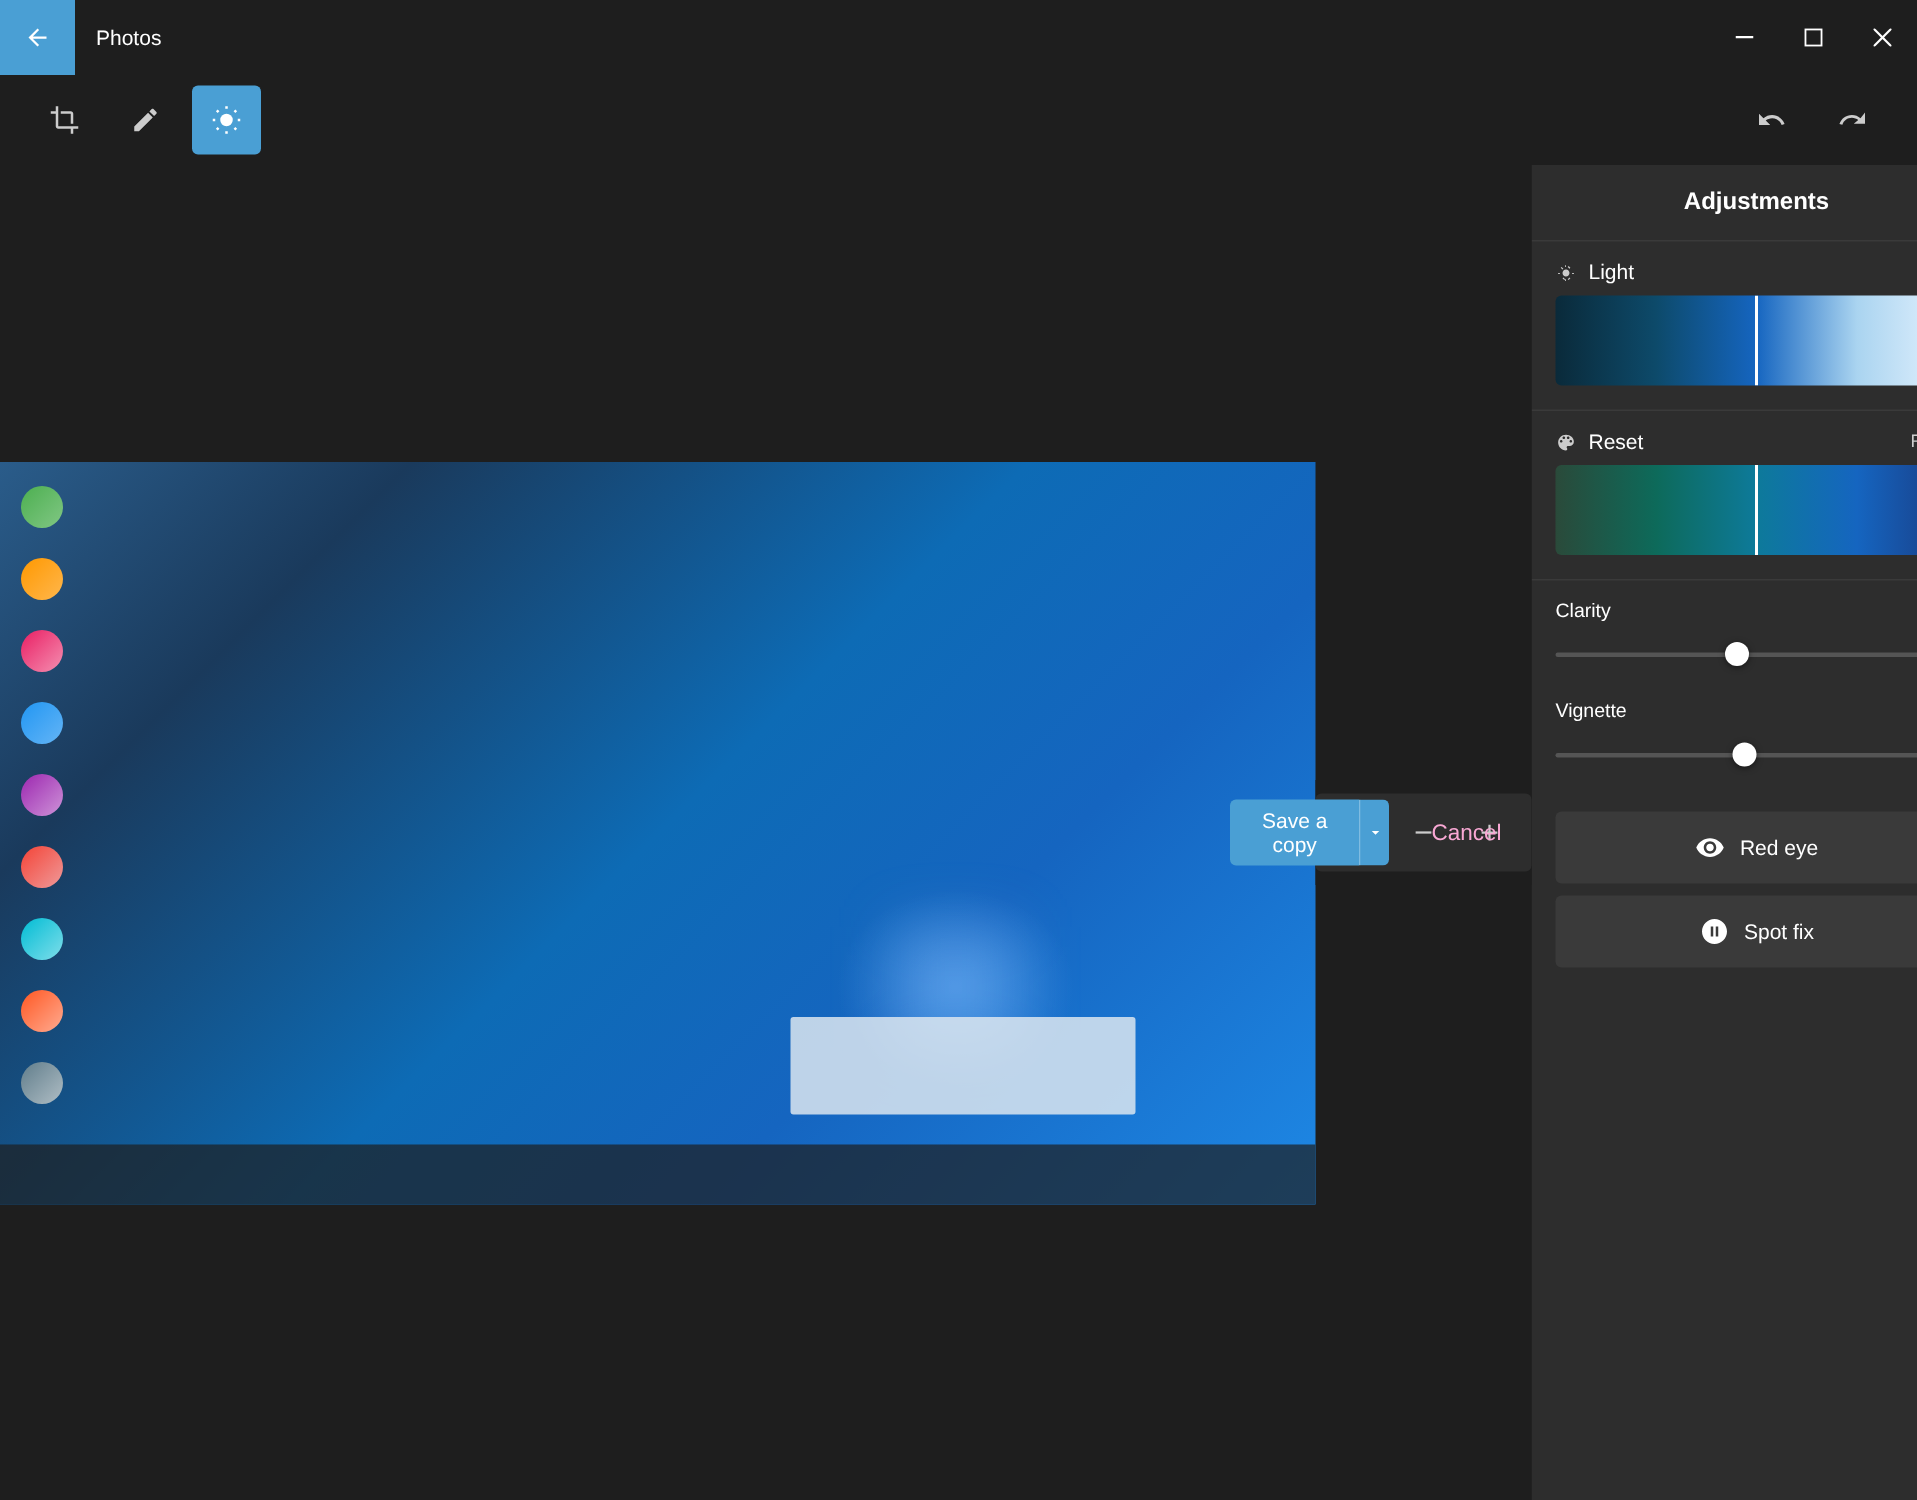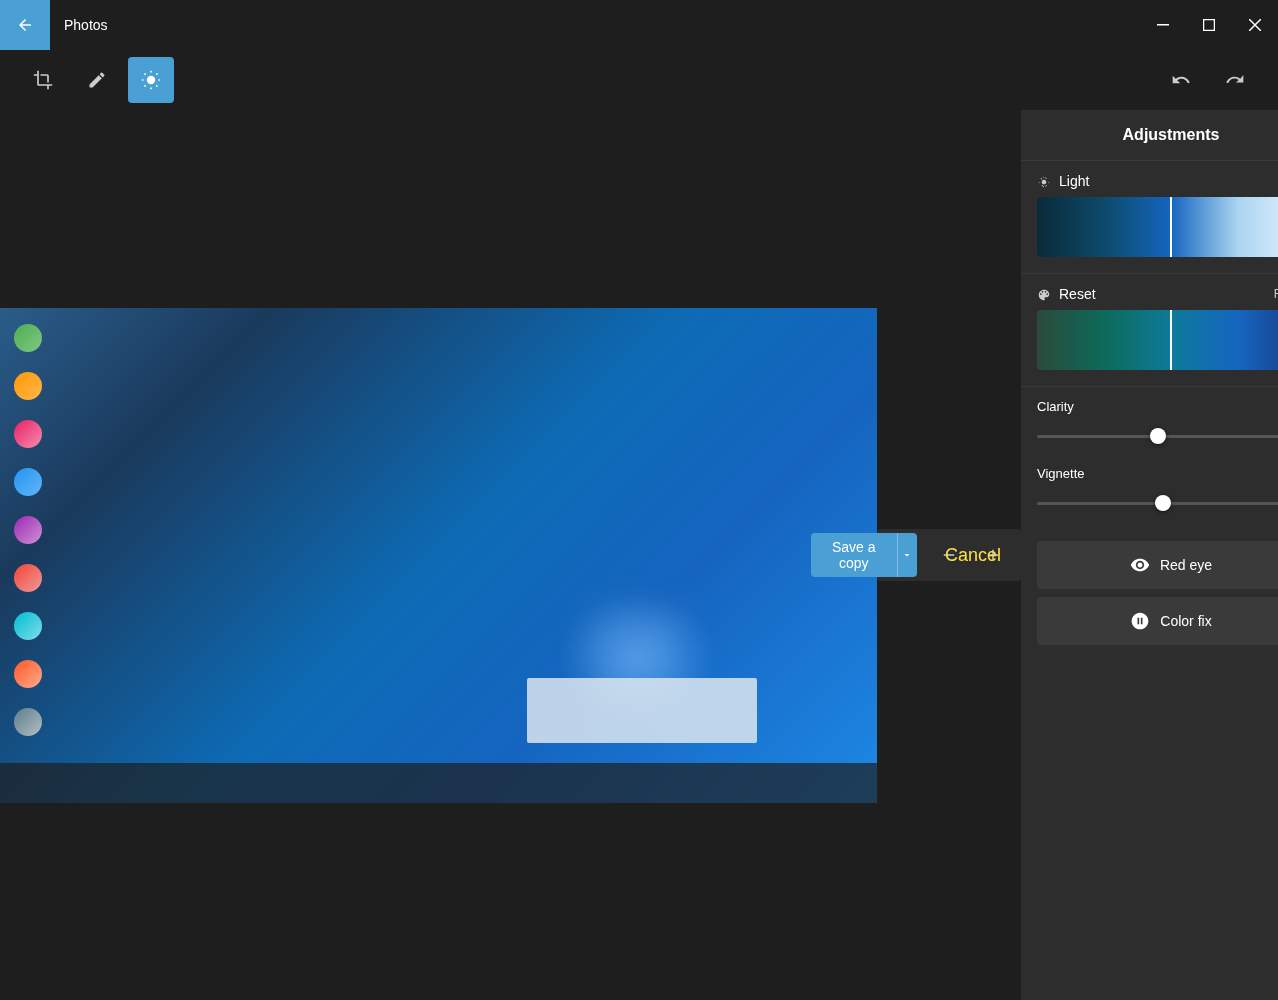--- a/index.html
+++ b/index.html
@@ -252,24 +252,24 @@
       height: 44px;
       display: flex;
       align-items: center;
       justify-content: center;
       cursor: pointer;
       border-left: 1px solid rgba(255,255,255,0.3);
       border-radius: 0 4px 4px 0;
     }
     .cancel-btn {
       background: transparent;
-      color: #fde047;
+      color: #f9a8d4;
       border: none;
       padding: 10px 20px;
-      font-size: 18px;
+      font-size: 15px;
       cursor: pointer;
       height: 44px;
       margin-left: 8px;
       border-radius: 4px;
     }
 
     
     .right-panel {
       width: 300px;
       background: #2d2d2d;
@@ -586,19 +586,19 @@
       <button class="action-btn">
         <svg viewBox="0 0 24 24" fill="currentColor">
           <path d="M12 4.5C7 4.5 2.73 7.61 1 12c1.73 4.39 6 7.5 11 7.5s9.27-3.11 11-7.5c-1.73-4.39-6-7.5-11-7.5zM12 17c-2.76 0-5-2.24-5-5s2.24-5 5-5 5 2.24 5 5-2.24 5-5 5zm0-8c-1.66 0-3 1.34-3 3s1.34 3 3 3 3-1.34 3-3-1.34-3-3-3z"></path>
         </svg>
         <span>Red eye</span>
       </button>
       <button class="action-btn">
         <svg viewBox="0 0 24 24" fill="currentColor">
           <path d="M12 2C6.48 2 2 6.48 2 12s4.48 10 10 10 10-4.48 10-10S17.52 2 12 2zm-1 14H9V8h2v8zm4 0h-2V8h2v8z"></path>
         </svg>
-        <span>Color fix</span>
+        <span>Spot fix</span>
       </button>
     </div>
 
     <div class="spacer-section"></div>
   </div>
 </div>
 
 </body></html>

